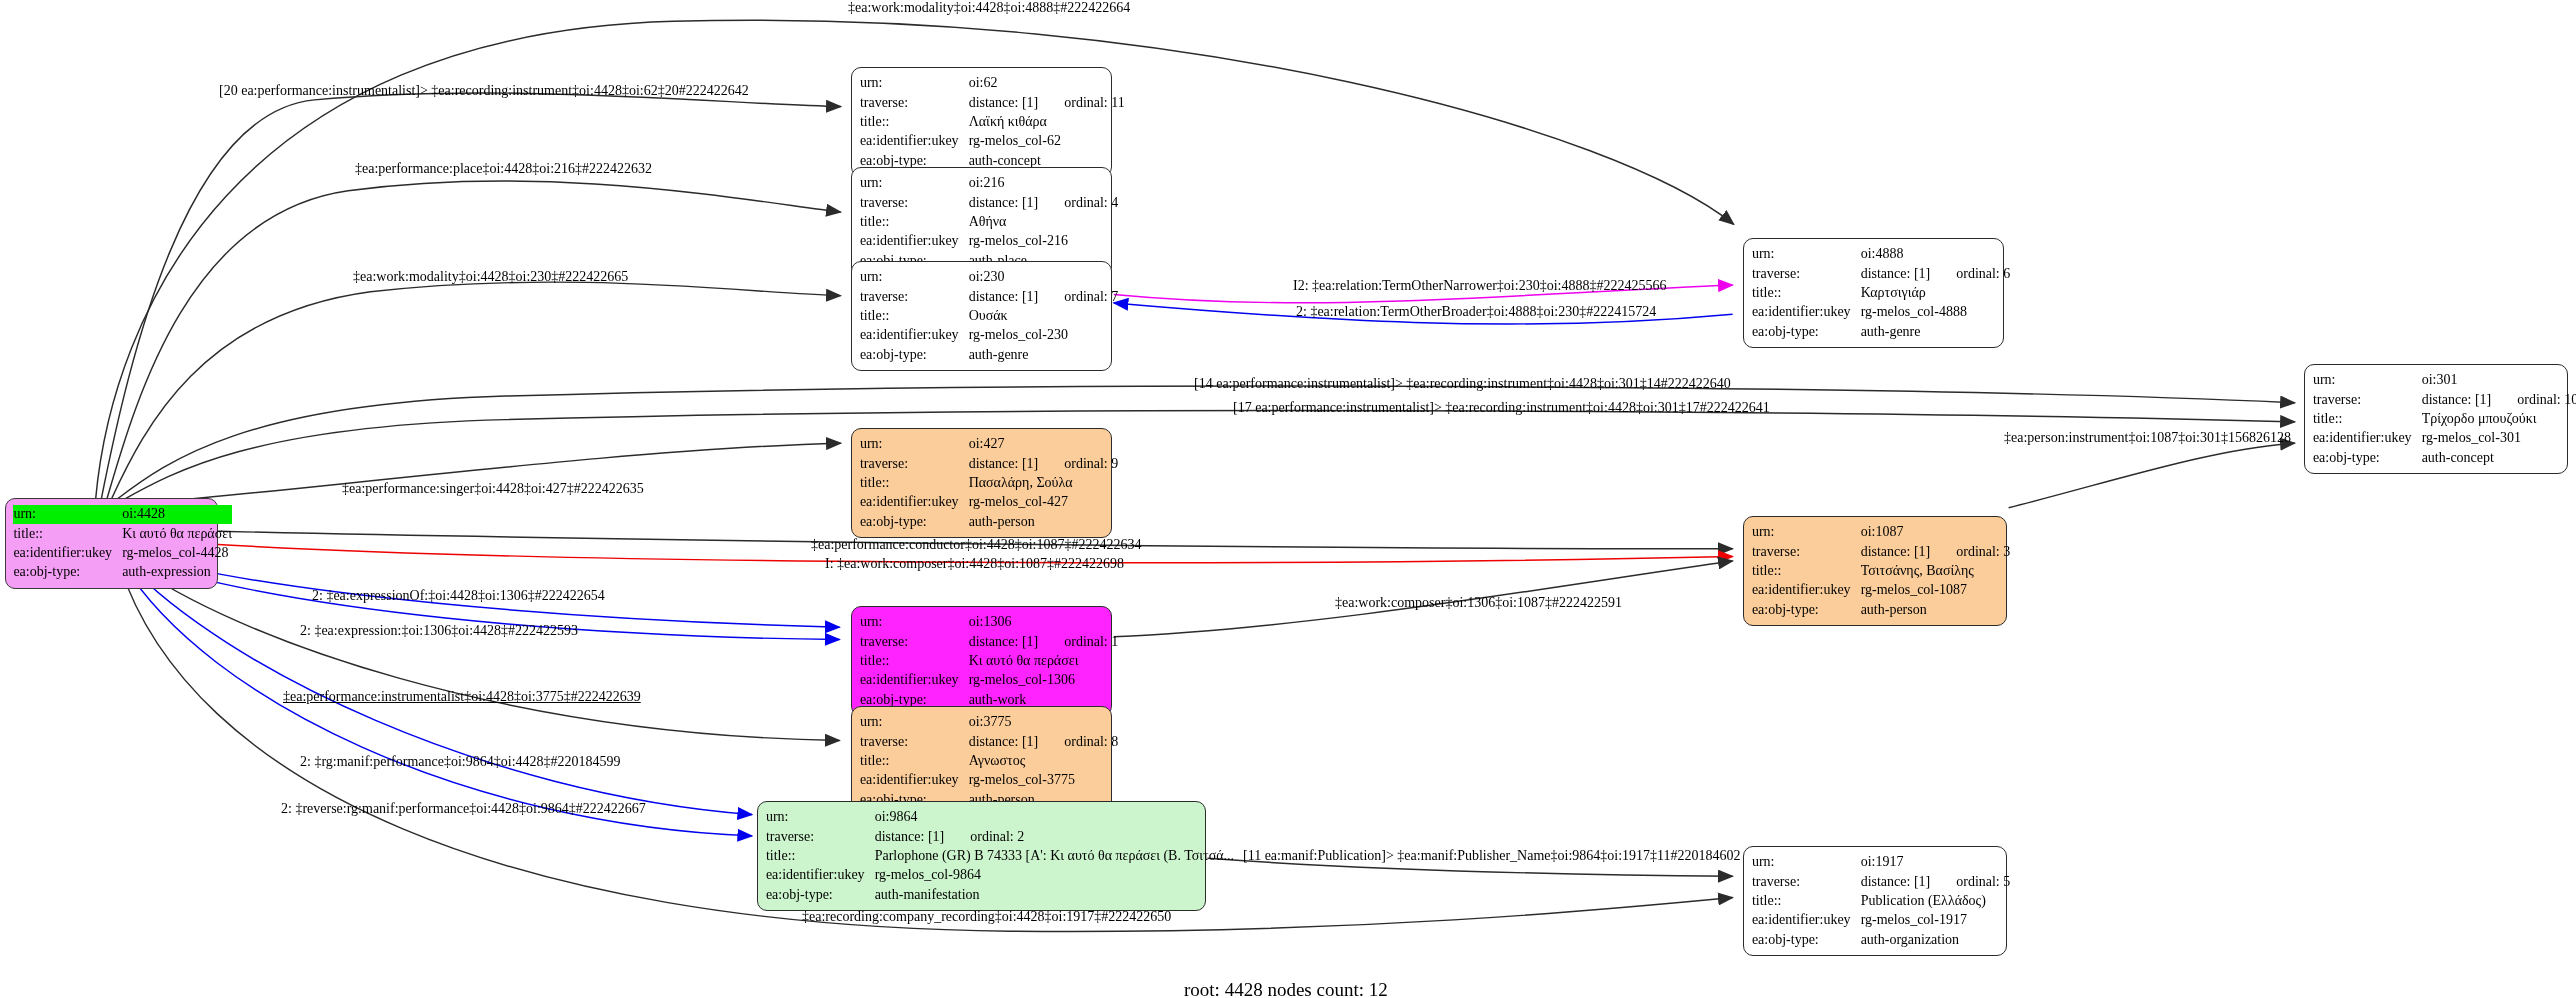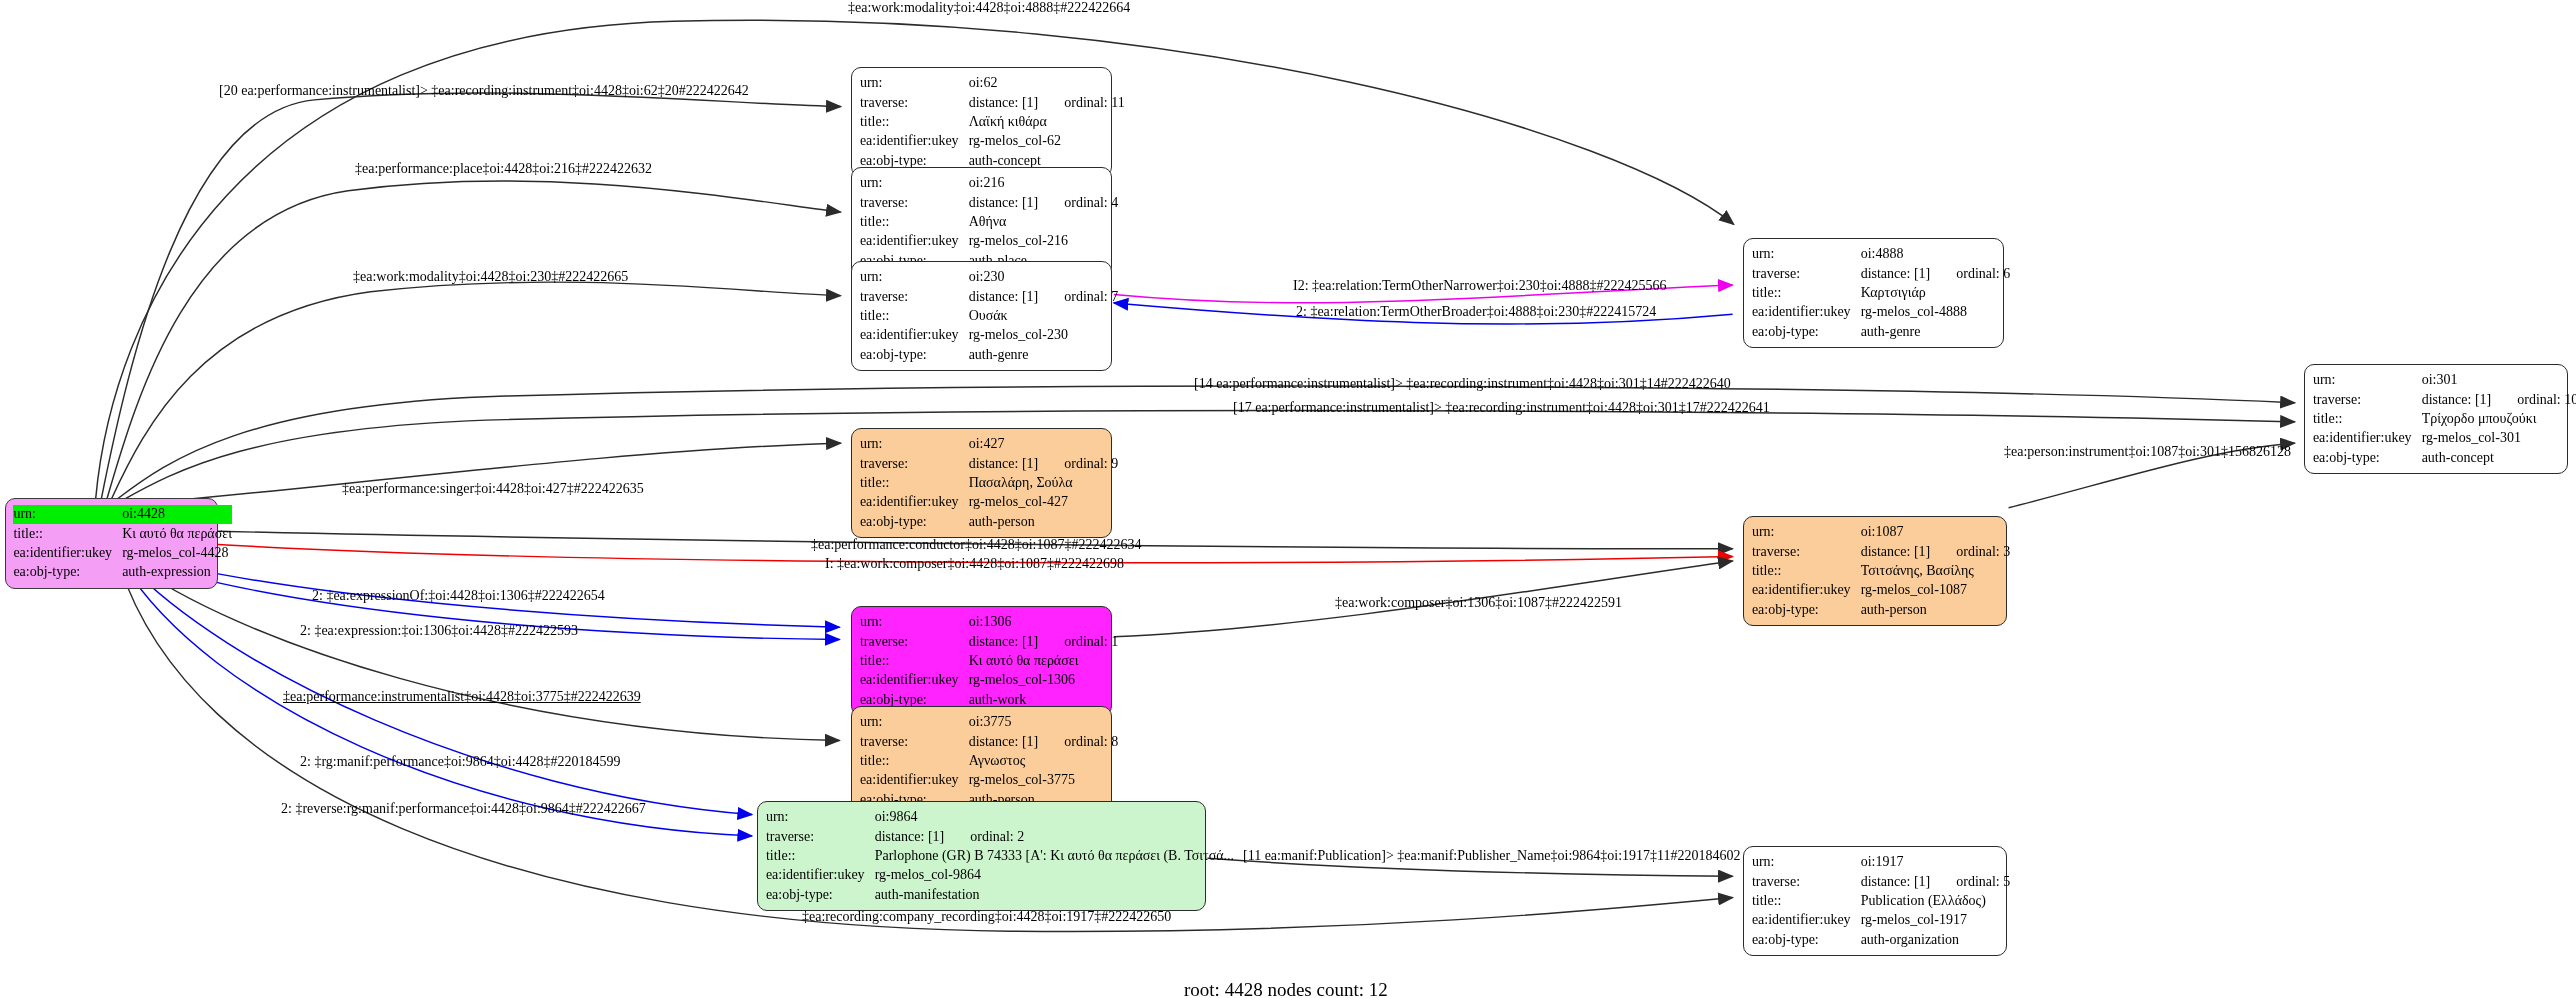--- a/index.html
+++ b/index.html
@@ -430,21 +430,21 @@
   </div>
 
   <div class="elabel" style="left:848px; top:0px;">‡ea:work:modality‡oi:4428‡oi:4888‡#222422664</div>
   <div class="elabel" style="left:219px;  top:83px;">[20 ea:performance:instrumentalist]&gt; ‡ea:recording:instrument‡oi:4428‡oi:62‡20#222422642</div>
   <div class="elabel" style="left:348px;  top:161px;margin-left:7px;">‡ea:performance:place‡oi:4428‡oi:216‡#222422632</div>
   <div class="elabel" style="left:353px;  top:269px;">‡ea:work:modality‡oi:4428‡oi:230‡#222422665</div>
   <div class="elabel" style="left:1293px; top:278px;">I2: ‡ea:relation:TermOtherNarrower‡oi:230‡oi:4888‡#222425566</div>
   <div class="elabel" style="left:1296px; top:304px;">2: ‡ea:relation:TermOtherBroader‡oi:4888‡oi:230‡#222415724</div>
   <div class="elabel" style="left:1194px; top:376px;">[14 ea:performance:instrumentalist]&gt; ‡ea:recording:instrument‡oi:4428‡oi:301‡14#222422640</div>
   <div class="elabel" style="left:1233px; top:400px;">[17 ea:performance:instrumentalist]&gt; ‡ea:recording:instrument‡oi:4428‡oi:301‡17#222422641</div>
-  <div class="elabel" style="left:2004px; top:444px;">‡ea:person:instrument‡oi:1087‡oi:301‡156826128</div>
+  <div class="elabel" style="left:2004px; top:430px;">‡ea:person:instrument‡oi:1087‡oi:301‡156826128</div>
   <div class="elabel" style="left:342px;  top:481px;">‡ea:performance:singer‡oi:4428‡oi:427‡#222422635</div>
   <div class="elabel" style="left:811px; top:537px;">‡ea:performance:conductor‡oi:4428‡oi:1087‡#222422634</div>
   <div class="elabel" style="left:825px; top:556px;">I: ‡ea:work:composer‡oi:4428‡oi:1087‡#222422698</div>
   <div class="elabel" style="left:1335px; top:595px;">‡ea:work:composer‡oi:1306‡oi:1087‡#222422591</div>
   <div class="elabel" style="left:297px;  top:588px;margin-left:15px;">2: ‡ea:expressionOf:‡oi:4428‡oi:1306‡#222422654</div>
   <div class="elabel" style="left:300px;  top:623px;">2: ‡ea:expression:‡oi:1306‡oi:4428‡#222422593</div>
   <div class="elabel" style="left:283px;  top:689px;text-decoration:underline;">‡ea:performance:instrumentalist‡oi:4428‡oi:3775‡#222422639</div>
   <div class="elabel" style="left:300px;  top:754px;">2: ‡rg:manif:performance‡oi:9864‡oi:4428‡#220184599</div>
   <div class="elabel" style="left:281px;  top:801px;">2: ‡reverse:rg:manif:performance‡oi:4428‡oi:9864‡#222422667</div>
   <div class="elabel" style="left:1243px; top:848px;">[11 ea:manif:Publication]&gt; ‡ea:manif:Publisher_Name‡oi:9864‡oi:1917‡11#220184602</div>

